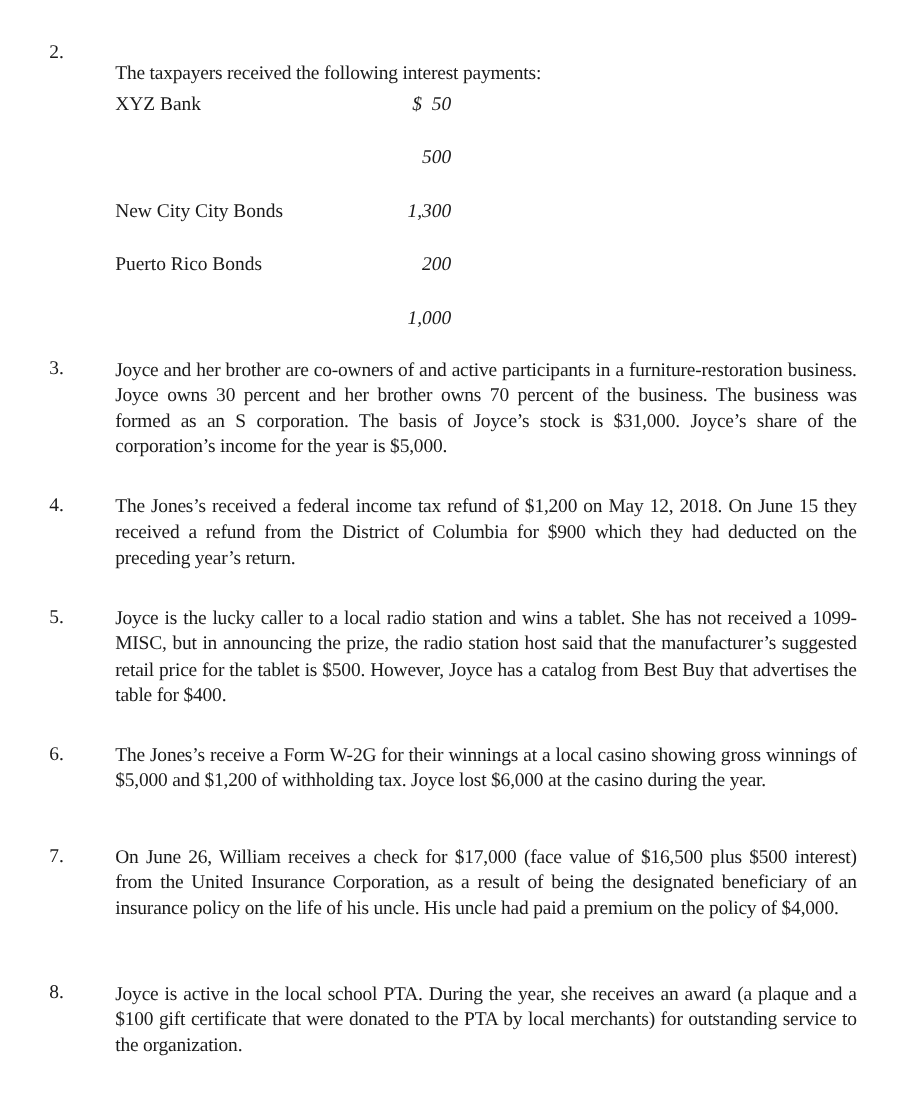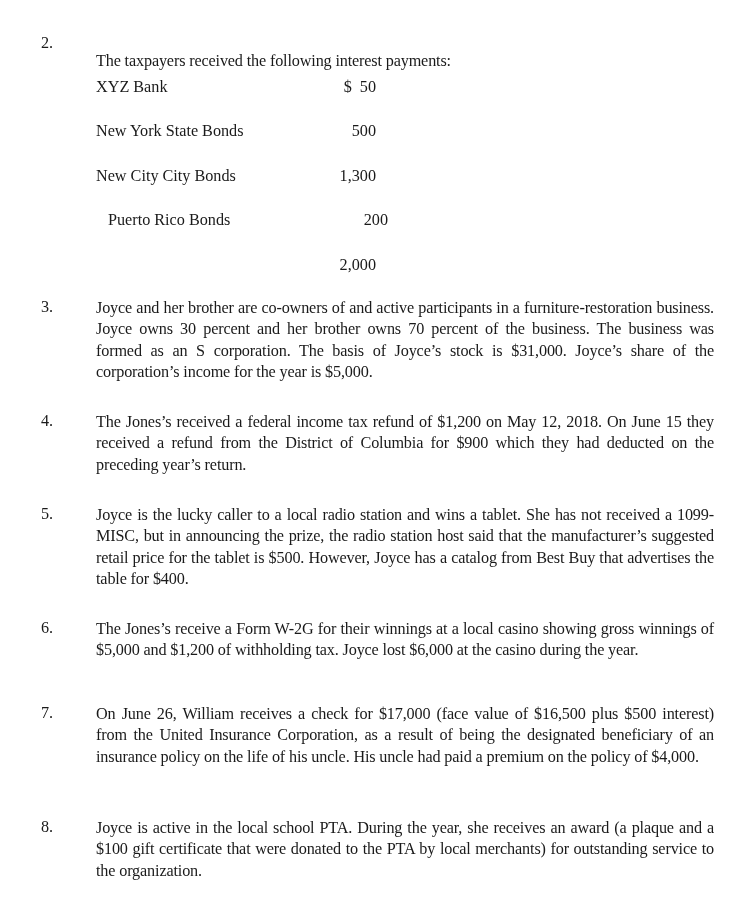--- a/index.html
+++ b/index.html
@@ -8,48 +8,47 @@
     font-family: "Liberation Serif", serif; color: #1a1a1a; font-size: 16.2px;
   }
   .item { position: absolute; left: 0; width: 748px; }
   .num { position: absolute; left: 41px; top: 0; }
   .text {
     position: absolute; left: 96px; width: 618px; line-height: 21.4px;
     text-align: justify; letter-spacing: -0.15px;
   }
   .row { position: absolute; left: 96px; width: 310px; height: 22px; }
   .row .label { position: absolute; left: 0; top: 0; font-family: Liberation Serif, serif; }
-  .row .amount { position: absolute; right: 30px; top: 0; text-align: right; white-space: pre; }
+  .row .amount { position: absolute; right: 30px; top: 0; text-align: right; white-space: pre; font-style: italic; }
 </style>
 </head>
 <body>
 
 <div class="item" style="top:34px;">
   <span class="num">2.</span>
   <div class="text" style="top:17px;">The taxpayers received the following interest payments:</div>
 </div>
 <div>
   <div class="row" style="top:78px;">
     <span class="label">XYZ Bank</span>
     <span class="amount">$  50</span>
   </div>
   <div class="row" style="top:122px;">
-    <span class="label">New York State Bonds</span>
     <span class="amount">500</span>
   </div>
   <div class="row" style="top:167px;">
     <span class="label">New City City Bonds</span>
     <span class="amount">1,300</span>
   </div>
-  <div class="row" style="top:211px;margin-left:12px;">
+  <div class="row" style="top:211px;">
     <span class="label">Puerto Rico Bonds</span>
     <span class="amount">200</span>
   </div>
   <div class="row" style="top:256px;">
-    <span class="amount">2,000</span>
+    <span class="amount">1,000</span>
   </div>
 </div>
 
 <div class="item" style="top:298px;">
   <span class="num">3.</span>
   <div class="text">Joyce and her brother are co-owners of and active participants in a furniture-restoration business. Joyce owns 30 percent and her brother owns 70 percent of the business. The business was formed as an S corporation. The basis of Joyce’s stock is $31,000. Joyce’s share of the corporation’s income for the year is $5,000.</div>
 </div>
 
 <div class="item" style="top:412px;">
   <span class="num">4.</span>

